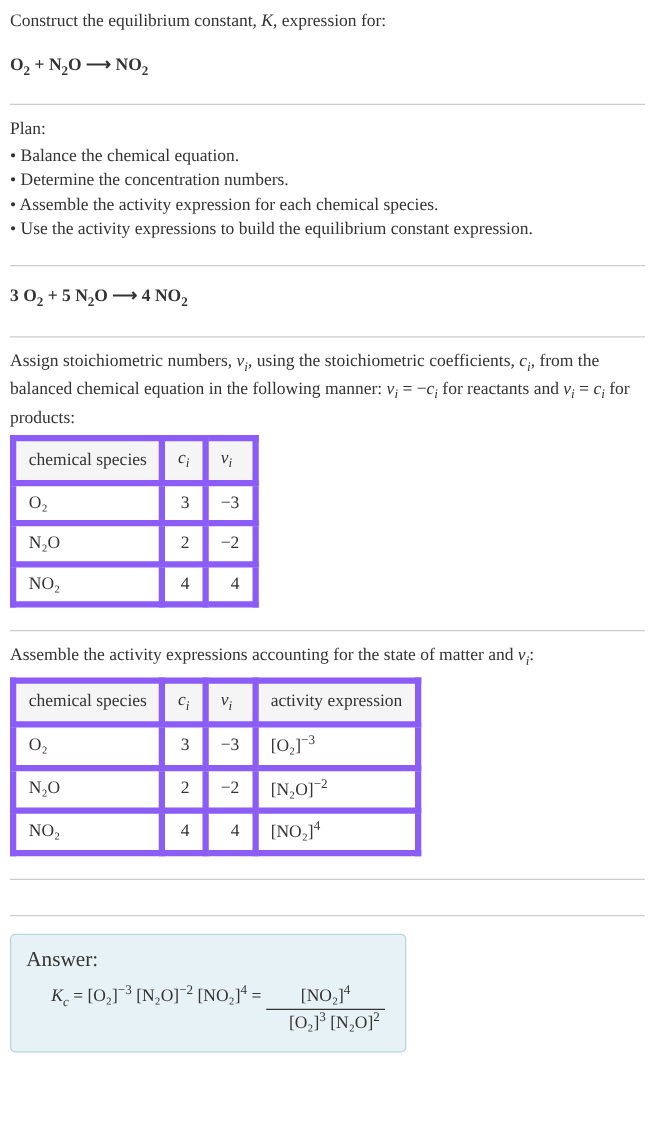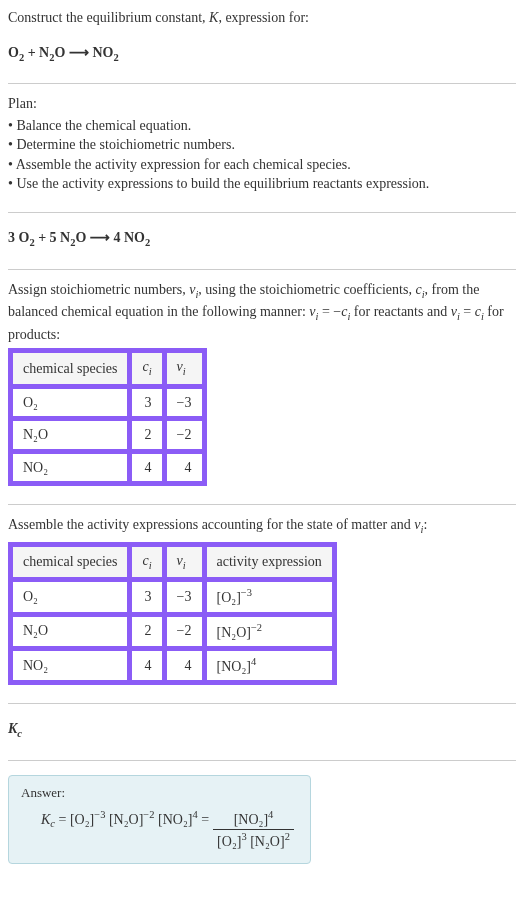--- a/index.html
+++ b/index.html
@@ -59,37 +59,38 @@
   }
   .answer-box {
     background: #e6f2f5;
     border: 1px solid #b5d6de;
     border-radius: 4px;
     padding: 8px 12px 12px 12px;
     display: inline-block;
     margin-top: 4px;
   }
   .answer-box .label {
-    font-size: 13px;
+    font-size: 17px;
     margin-bottom: 6px;
   }
   .frac {
     display: inline-block;
     vertical-align: middle;
     text-align: center;
     margin: 0 4px;
   }
   .frac .num {
     display: block;
     border-bottom: 1px solid #333;
     padding: 0 4px;
   }
   .frac .den {
     display: block;
     padding: 0 4px;
+    margin-left: 14px;
   }
   .kc-expr {
     display: flex;
     align-items: flex-start;
     padding-left: 20px;
   }
   .nowrap { white-space: nowrap; }
 </style>
 </head>
 <body>
@@ -102,23 +103,23 @@
     <span><span>O</span><sub>2</sub></span><span><span> + N</span><sub>2</sub>O</span><span><span> ⟶ NO</span><sub>2</sub></span>
   </div>
 </div>
 
 <hr class="rule">
 
 <div class="section">
   <div>Plan:</div>
   <div class="plan-list">
     <div>• Balance the chemical equation.</div>
-    <div>• Determine the stoichiometric numbers.</div>
+    <div>• Determine the concentration numbers.</div>
     <div>• Assemble the activity expression for each chemical species.</div>
-    <div>• Use the activity expressions to build the equilibrium reactants expression.</div>
+    <div>• Use the activity expressions to build the equilibrium constant expression.</div>
   </div>
 </div>
 
 <hr class="rule">
 
 <div class="section">
   <div class="eq-line">
     <span><span>3 O</span><sub>2</sub></span><span><span> + 5 N</span><sub>2</sub></span><span><span>O ⟶ 4 NO</span><sub>2</sub></span>
   </div>
 </div>
@@ -187,23 +188,20 @@
       <td class="num">4</td>
       <td><span>[NO₂]</span><sup>4</sup></td>
     </tr>
   </tbody>
     </table>
 </div>
 
 <hr class="rule">
 
 <div class="section">
-  <div class="eq-line">
-    <span class="italic">K</span><sub class="italic">c</sub>
-  </div>
 </div>
 
 <hr class="rule">
 
 <div class="section">
   <div class="answer-box">
     <div class="label">Answer:</div>
     <div class="kc-expr">
       <span class="nowrap">
         <span class="italic">K</span><sub class="italic">c</sub><span> = [O₂]</span><sup>−3</sup><span> [N₂O]</span><sup>−2</sup><span> [NO₂]</span><sup>4</sup><span> = </span>

